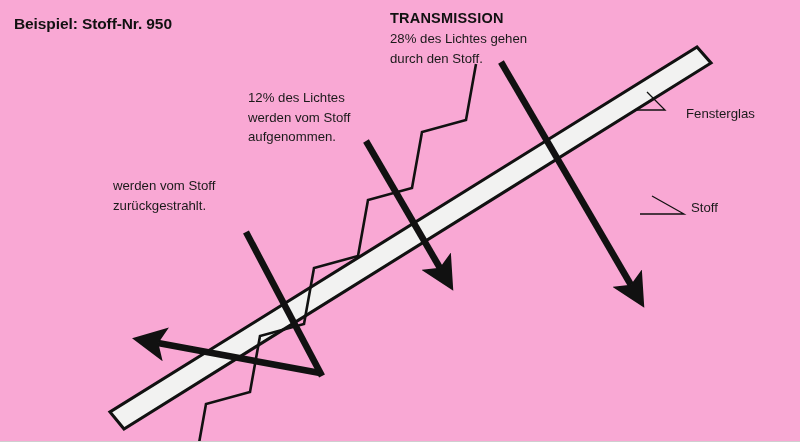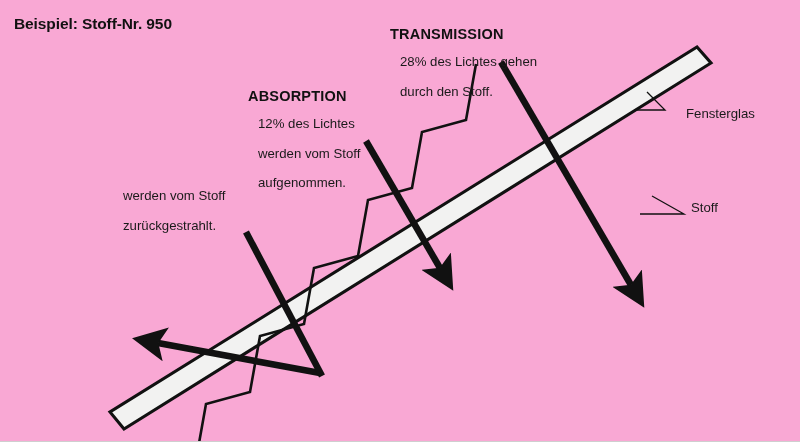--- a/index.html
+++ b/index.html
@@ -53,31 +53,31 @@
     font-weight: bold;
     letter-spacing: 0.2px;
     color: #111111;
     margin: 0 0 3px 0;
     white-space: nowrap;
   }
   .callout-body {
     font-size: 13.2px;
     line-height: 19.5px;
     color: #1a1a1a;
-    margin: 10px;
+    margin: 0;
     white-space: nowrap;
   }
   .leader-label {
     position: absolute;
     font-size: 13.2px;
     line-height: 16px;
     color: #1a1a1a;
     white-space: nowrap;
   }
-  #callout-transmission { left: 390px; top: 26px; }
+  #callout-transmission { left: 390px; top: 10px; }
   #callout-absorption   { left: 248px; top: 88px; }
   #callout-reflexion    { left: 113px; top: 176px; }
   #label-fensterglas    { left: 686px; top: 94px; margin-top: 12px; }
   #label-stoff          { left: 691px; top: 200px; text-align: center; }
 </style>
 </head>
 <body>
 
 <div id="diagram-root">
 
@@ -126,21 +126,20 @@
 
     <div class="page-title">Beispiel: Stoff-Nr. 950</div>
 
     <div class="callout" id="callout-transmission">
       <p class="callout-title">TRANSMISSION</p>
       <p class="callout-body">28% des Lichtes gehen</p>
       <p class="callout-body">durch den Stoff.</p>
     </div>
 
     <div class="callout" id="callout-absorption">
-      <p class="callout-title">ABSORPTION</p>
       <p class="callout-body">12% des Lichtes</p>
       <p class="callout-body">werden vom Stoff</p>
       <p class="callout-body">aufgenommen.</p>
     </div>
 
     <div class="callout" id="callout-reflexion">
       <p class="callout-body">werden vom Stoff</p>
       <p class="callout-body">zurückgestrahlt.</p>
     </div>
 

